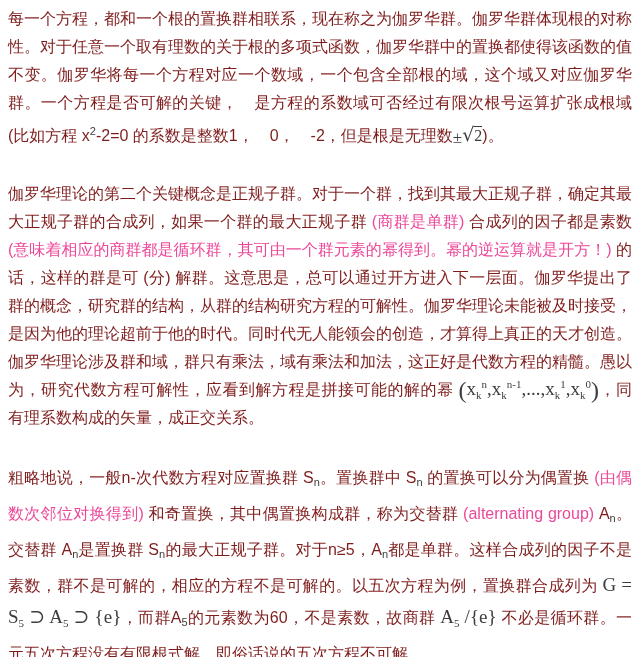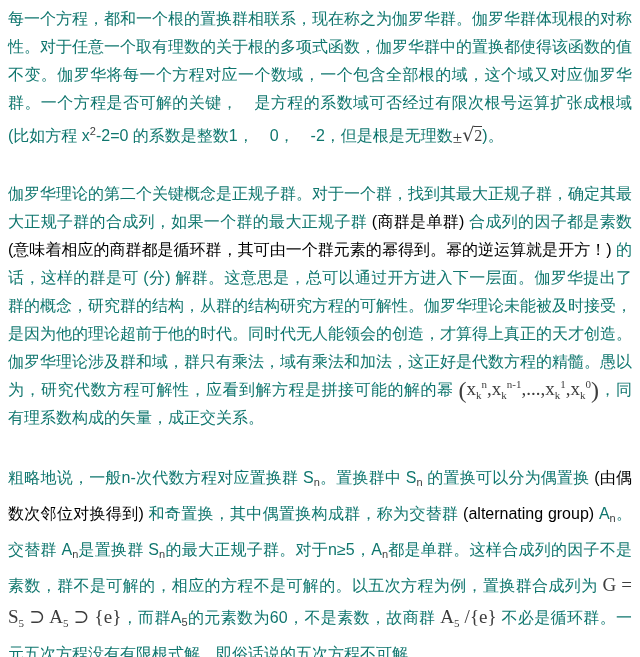--- a/index.html
+++ b/index.html
@@ -21,22 +21,22 @@
     font-size: 16px;
     line-height: 28px;
     text-align: justify;
     margin: 0 0 30px 0;
   }
   p.para.tight {
     line-height: 32px;
     margin-bottom: 0;
   }
   
-  .t-n { color: #0f766e; }
-  .t-g { color: #000000; }
+  .t-n { color: #7f1d1d; }
+  .t-g { color: #ec4899; }
   .t-sub {
     font-size: 11px;
     vertical-align: -3px;
   }
   .t-sup {
     font-size: 11px;
     vertical-align: 6px;
   }
   .t-m {
     font-family: "Liberation Serif", "DejaVu Serif", serif;

